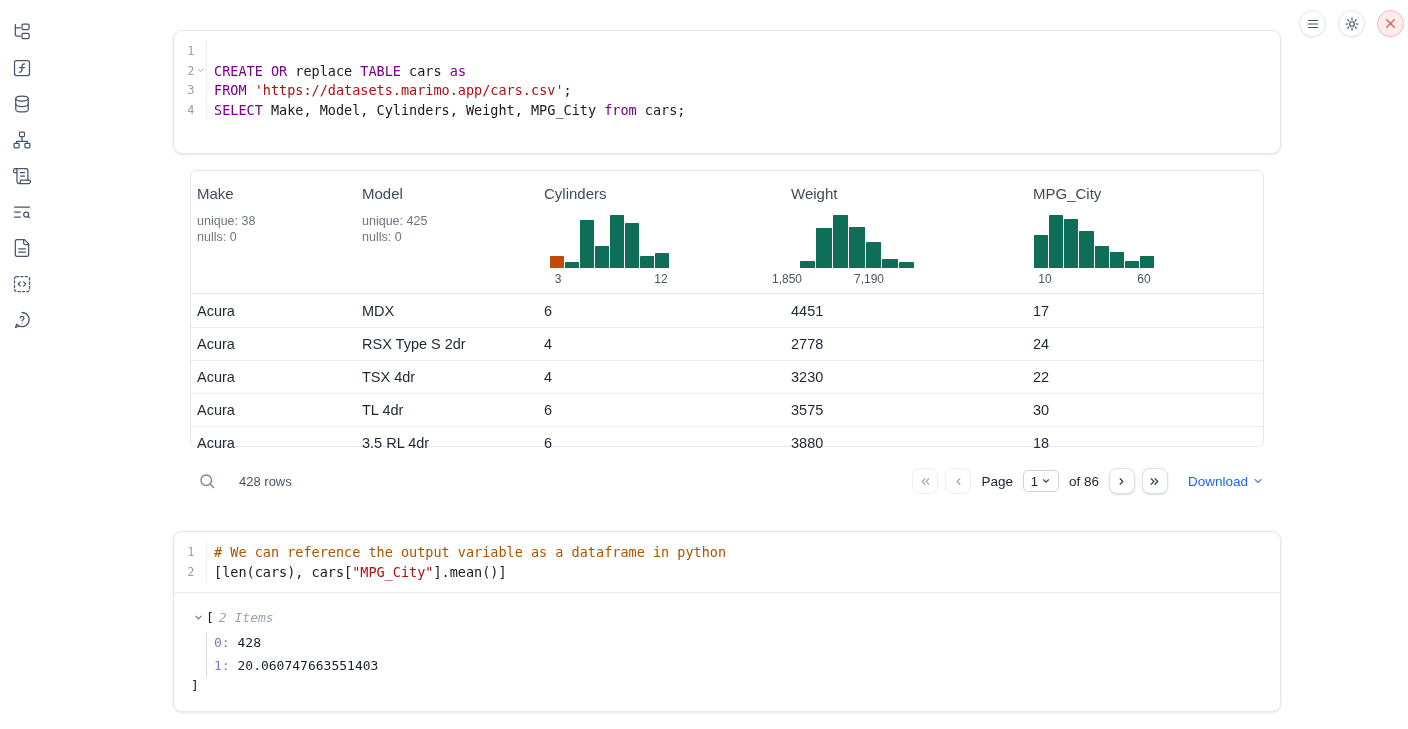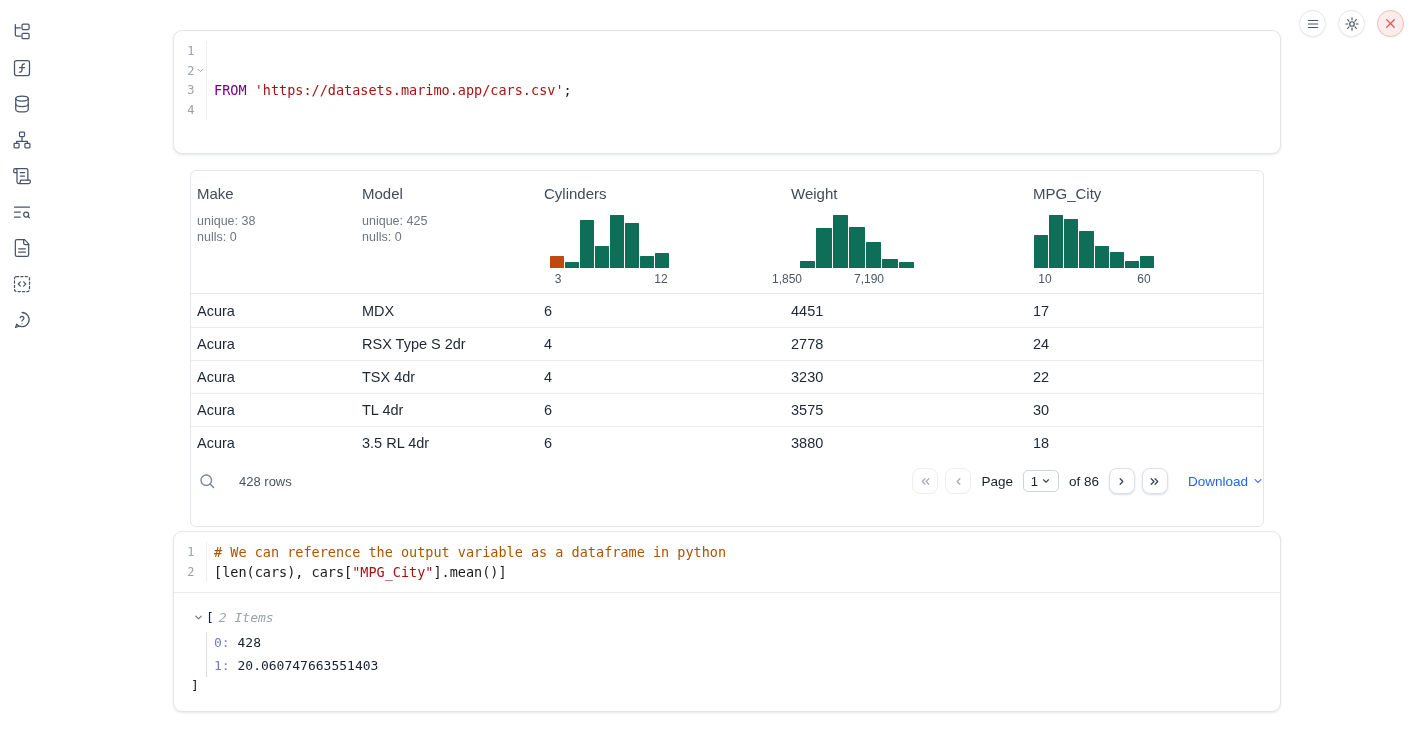--- a/index.html
+++ b/index.html
@@ -39,21 +39,21 @@
 
   .cell-footer { position:absolute; left:0; right:0; bottom:0; height:27px; display:flex;
                  align-items:center; padding:0 11px; }
   .ov-label { font-size:12px; font-weight:bold; color:#0f6d96; }
   .ov-input { margin-left:8px; width:80px; height:18px; border:1px solid #ccd6df; border-radius:7px;
               padding:0 8px; font-size:11px; font-weight:bold; color:#0f6d96;
               font-family:"Liberation Sans", sans-serif; outline:none; }
   .lang-badge { margin-left:auto; font-size:12px; font-weight:bold; color:#1b6fa4; cursor:pointer; }
 
   
-  .table-card { position:absolute; top:170px; left:17px; width:1074px; height:357px;
+  .table-card { position:absolute; top:170px; left:17px; width:1074px; height:277px;
                 border:1px solid #e3e6eb; border-radius:6px; background:#fff; }
   .thead { position:relative; height:123px; border-bottom:1px solid #e3e6eb; }
   .col-name { position:absolute; top:14px; font-size:15px; color:#414b5a; cursor:pointer; }
   .col-stats { position:absolute; top:42px; font-size:12.5px; line-height:16px; color:#6e7681; }
   .hist { position:absolute; bottom:25px; height:53px; display:flex; align-items:flex-end; gap:1px; }
   .hist .bar { flex:1; border-radius:0.5px; }
   .hist-axis { position:absolute; bottom:6px; height:15px; font-size:12px; color:#4b5563; }
   .hist-axis span { position:absolute; transform:translateX(-50%); white-space:nowrap; }
 
   .trow { position:relative; height:33px; }
@@ -200,23 +200,23 @@
     </button>
   </div>
 
   <main class="main">
 
     <section class="cell cell1">
       <div class="code-area">
           <div class="code-line"><span class="gutter"><span class="ln">1</span><span class="fold"></span></span></div>
           <div class="code-line"><span class="gutter"><span class="ln">2</span><span class="fold"><svg width="9" height="9" viewBox="0 0 24 24" fill="none" stroke-width="2.6" stroke-linecap="round" stroke-linejoin="round">
                   <path d="m6 9 6 6 6-6"></path>
-                </svg></span></span></div>
+                </svg></span></span><span class="code-text"><span class="tok-kw">CREATE</span><span class="tok-plain"> </span><span class="tok-kw">OR</span><span class="tok-plain"> replace </span><span class="tok-kw">TABLE</span><span class="tok-plain"> cars </span><span class="tok-kw">as</span></span></div>
           <div class="code-line"><span class="gutter"><span class="ln">3</span><span class="fold"></span></span><span class="code-text"><span class="tok-kw">FROM</span><span class="tok-plain"> </span><span class="tok-str">'https://datasets.marimo.app/cars.csv'</span><span class="tok-plain">;</span></span></div>
-          <div class="code-line"><span class="gutter"><span class="ln">4</span><span class="fold"></span></span></div>
+          <div class="code-line"><span class="gutter"><span class="ln">4</span><span class="fold"></span></span><span class="code-text"><span class="tok-kw">SELECT</span><span class="tok-plain"> Make, Model, Cylinders, Weight, MPG_City </span><span class="tok-kw">from</span><span class="tok-plain"> cars;</span></span></div>
         </div>
     </section>
 
     <section class="table-card">
       <div class="thead">
         <div class="col-name" style="left:6px">Make</div>
         <div class="col-name" style="left:171px">Model</div>
         <div class="col-name" style="left:353px">Cylinders</div>
         <div class="col-name" style="left:600px">Weight</div>
         <div class="col-name" style="left:842px">MPG_City</div>

